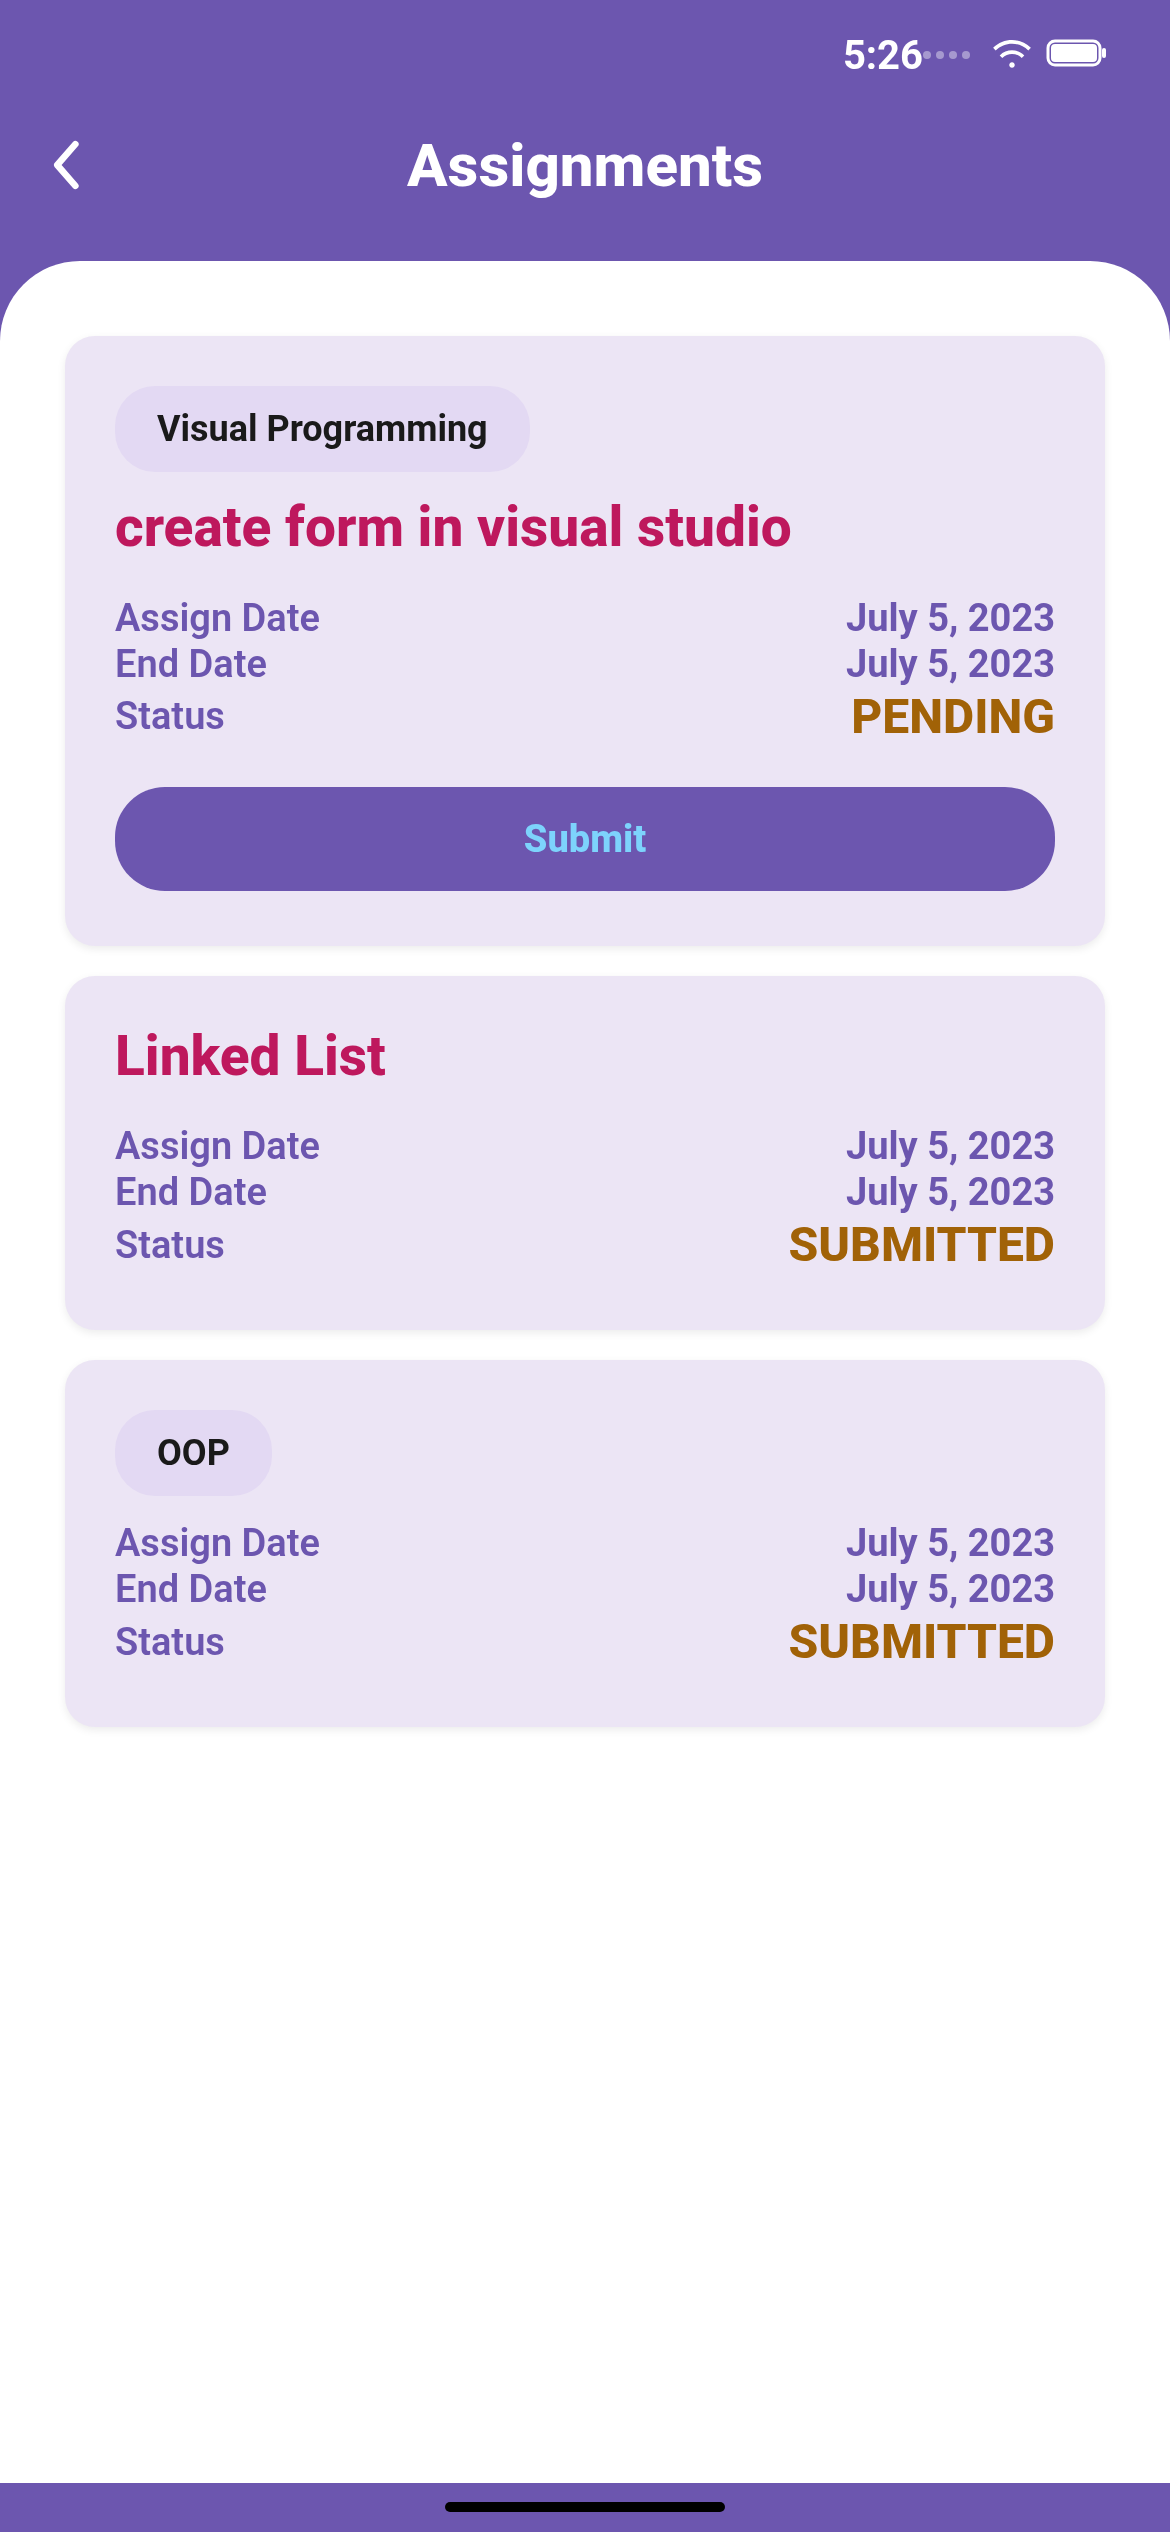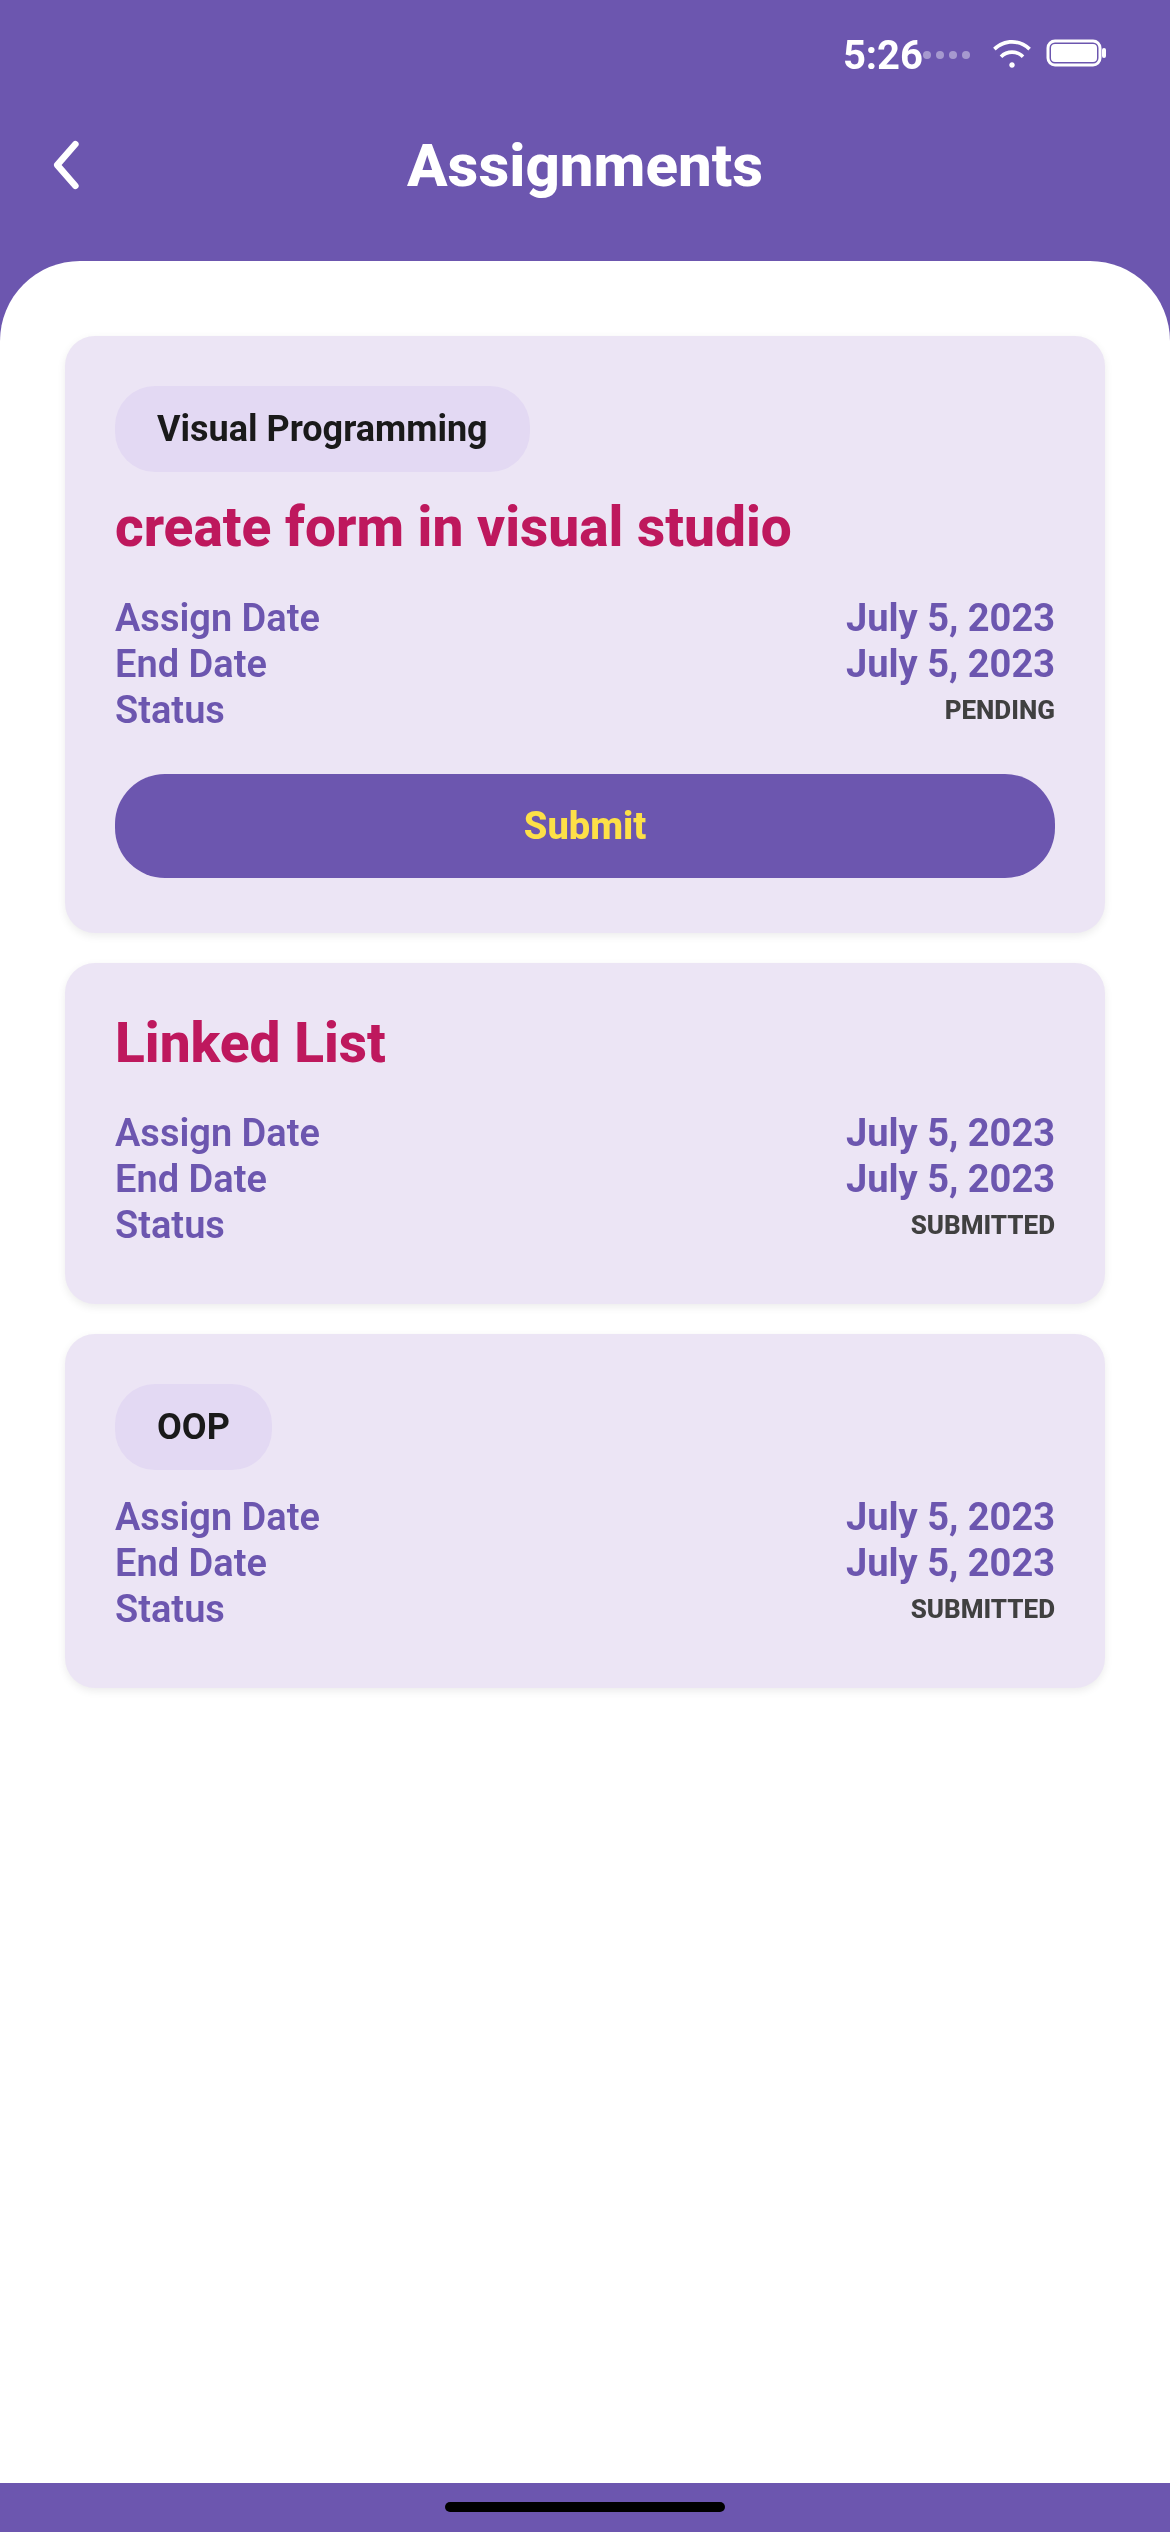--- a/index.html
+++ b/index.html
@@ -143,30 +143,30 @@
       font-weight: 600;
     }
 
     .info-value {
       color: #6c56af;
       font-size: 38px;
       font-weight: 700;
     }
 
     .status-value {
-      color: #404040;
-      font-size: 26px;
+      color: #a16207;
+      font-size: 48px;
       font-weight: 800;
       text-align: right;
     }
 
     .submit-button {
       width: 100%;
       background: #6c56af;
-      color: #fde047;
+      color: #7dd3fc;
       border: none;
       border-radius: 50px;
       padding: 30px;
       font-size: 38px;
       font-weight: 800;
       margin-top: 40px;
       cursor: pointer;
     }
 
     .home-indicator {

